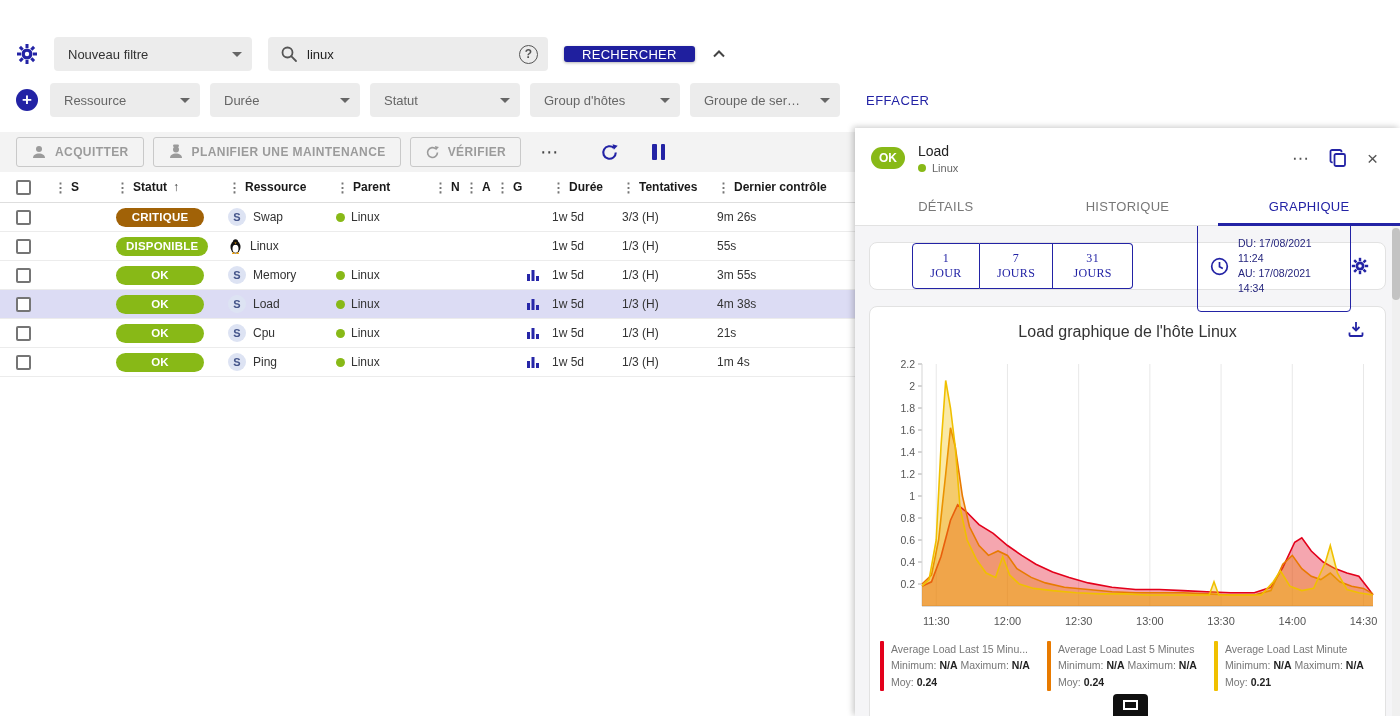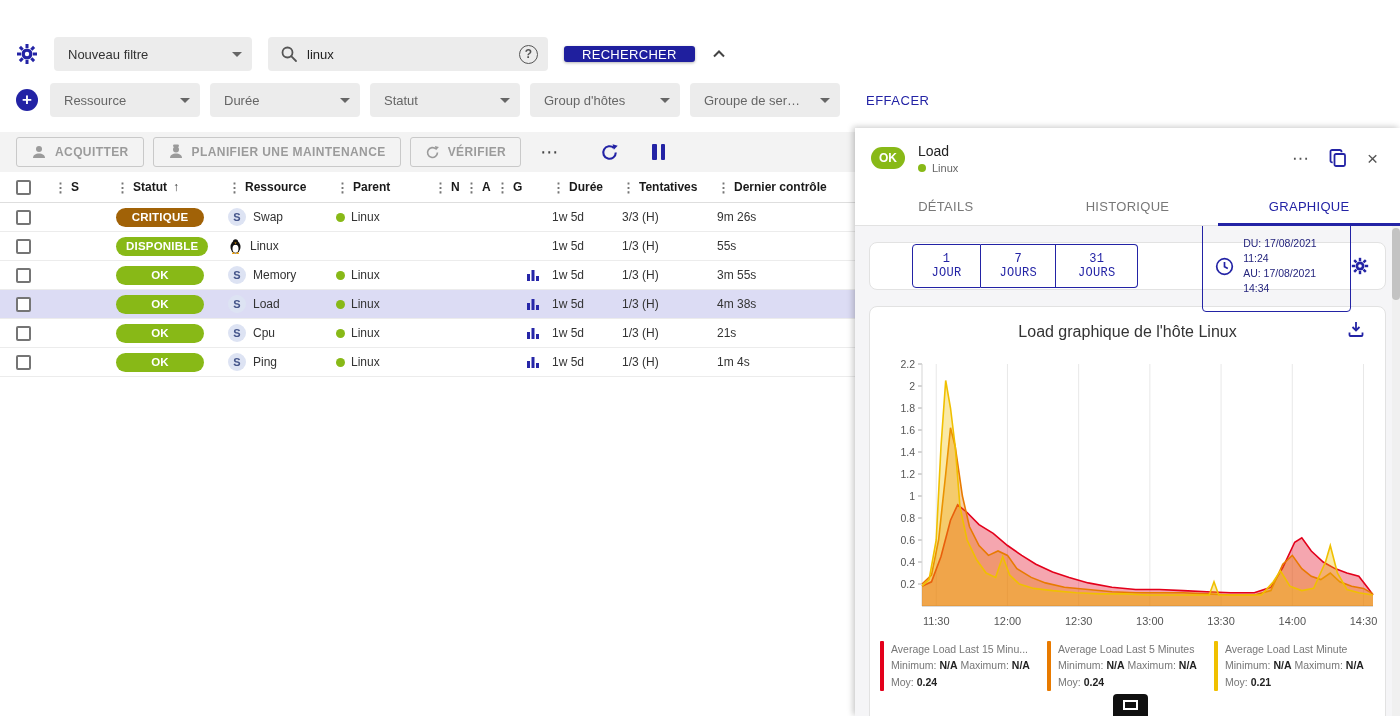--- a/index.html
+++ b/index.html
@@ -82,21 +82,21 @@
   .tabs { height:38px; display:flex; border-bottom:1px solid #e2e2e2; flex:none; }
   .tab { flex:1; display:flex; align-items:center; justify-content:center; font-size:13px; color:#787878;
     letter-spacing:.3px; position:relative; cursor:pointer; }
   .tab[data-active="true"] { color:#2323a5; }
   .tab[data-active="true"]::after { content:""; position:absolute; left:0; right:0; bottom:-1px; height:3px; background:#2323a5; }
 
   .panel-body { flex:1; background:#f5f5f7; padding:16px 14px; overflow:hidden; }
   .card { background:#fff; border:1px solid #e2e2e2; border-radius:8px; }
   .time-card { height:48px; display:flex; align-items:center; padding:0 16px 0 42px; }
   .tg { display:flex; }
-  .tg-btn { border:1px solid #2323a5; background:#fff; color:#2323a5; font-family:Liberation Mono, monospace; font-size:12px;
+  .tg-btn { border:1px solid #2323a5; background:#fff; color:#2323a5; font-family:Liberation Serif, serif; font-size:12px;
     padding:7px 13px; cursor:pointer; letter-spacing:.3px; }
   .tg-btn + .tg-btn { border-left:none; }
   .tg-btn:first-child { border-radius:4px 0 0 4px; }
   .tg-btn:last-child { border-radius:0 4px 4px 0; }
   .date-box { margin-left:64px; border:1px solid #2323a5; border-radius:4px; display:flex; align-items:center; gap:9px;
     padding:15px 12px; color:#25257d; font-size:10.5px; line-height:1.45; cursor:pointer; }
   .date-lines { display:flex; flex-direction:column; }
   .gear-small { margin-left:auto; display:flex; cursor:pointer; }
 
   .graph-card { margin-top:16px; height:600px; padding:13px 8px; }

